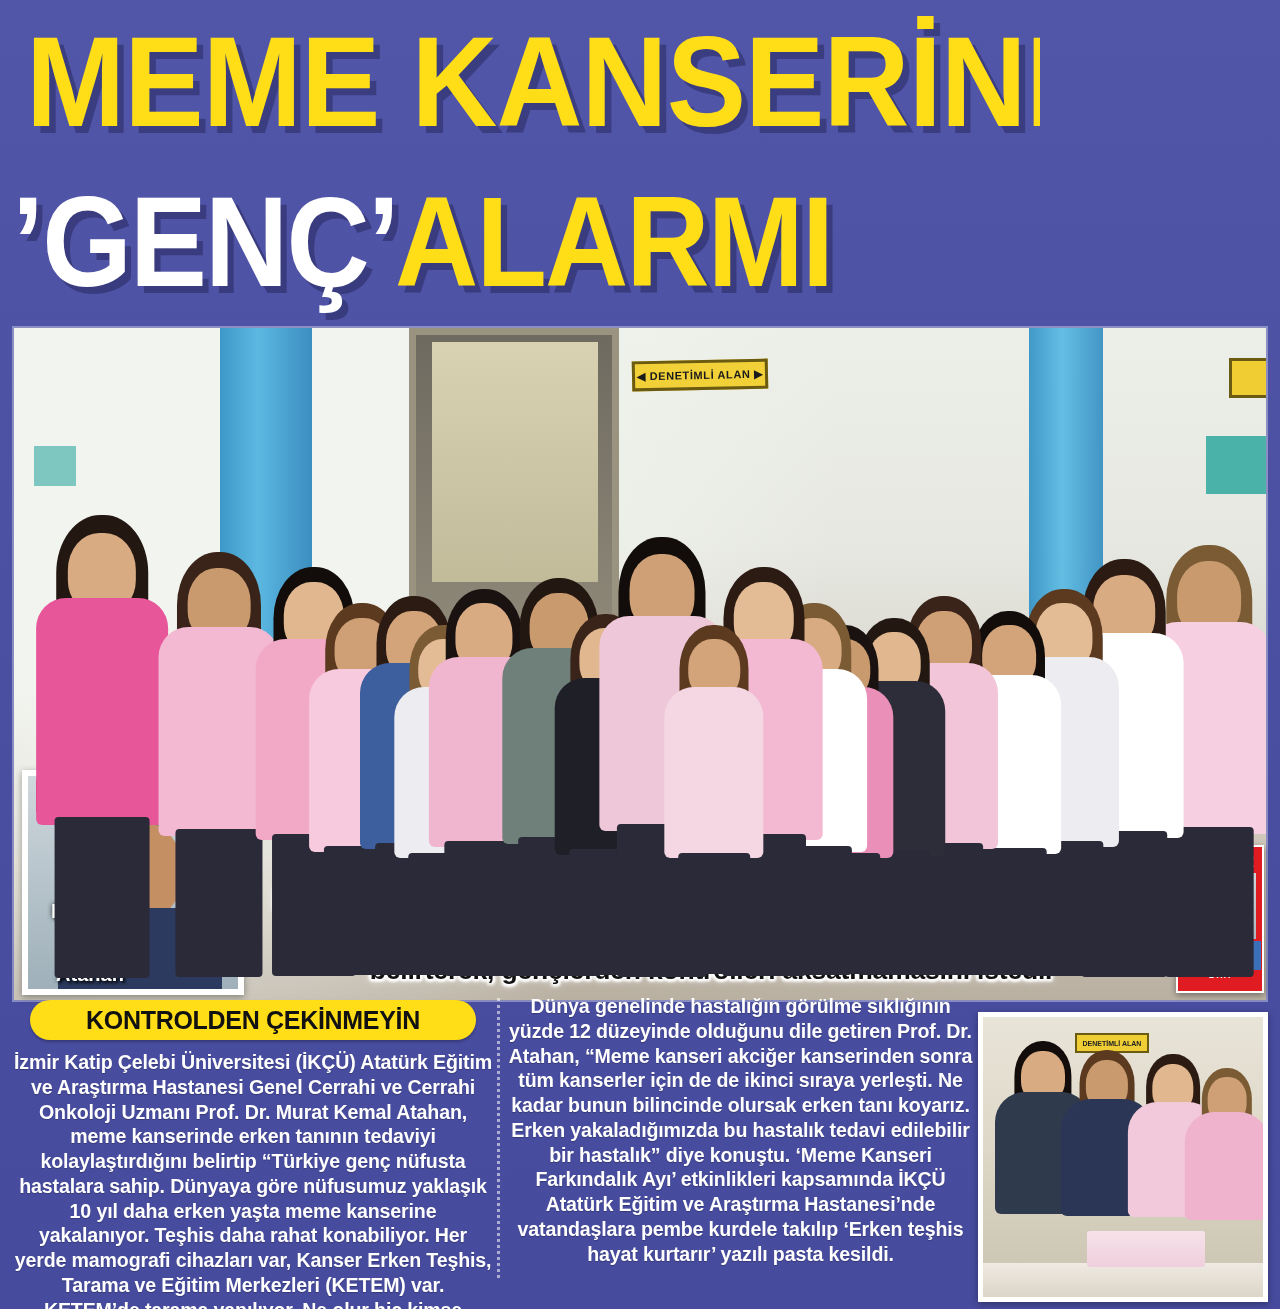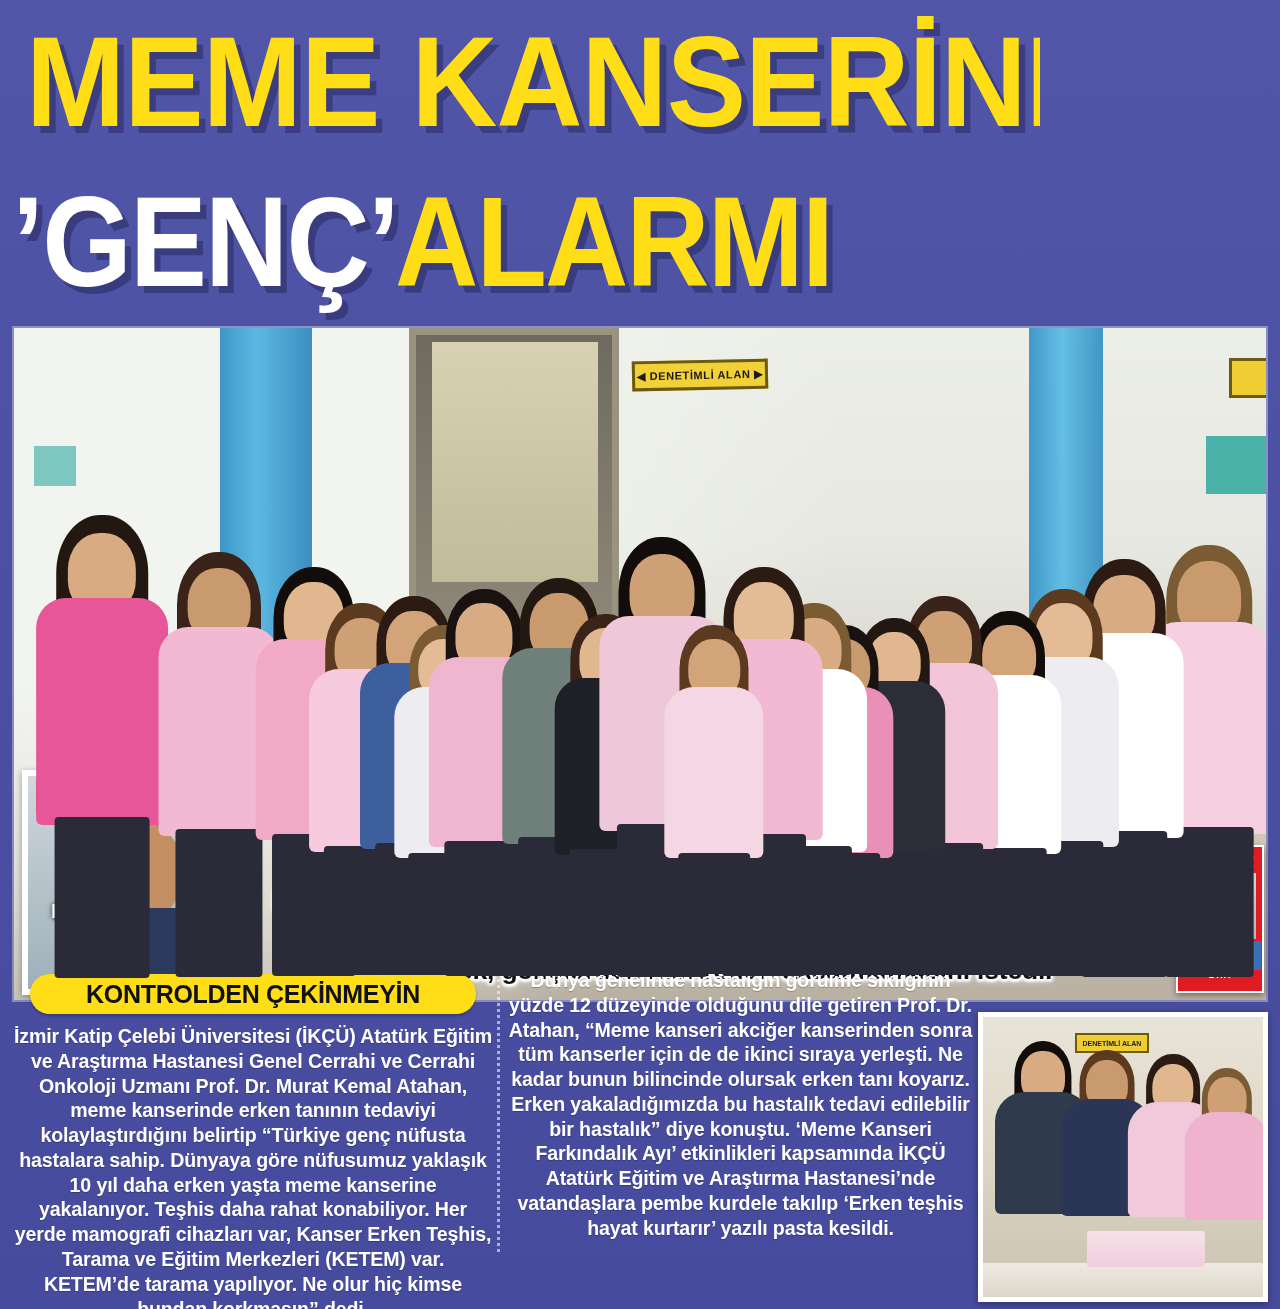--- a/index.html
+++ b/index.html
@@ -210,21 +210,21 @@
   .hb-body{position:absolute;left:8px;top:44px;width:56px;height:26px;background:#1d1d24;border-radius:16px 16px 0 0;}
   .haber-name{
     margin:2px auto 0;width:82px;background:#3b6fb8;color:#ffffff;
     font-weight:bold;font-size:13px;text-align:center;line-height:1.05;padding:2px 0 0;
   }
   .haber-agency{
     color:#ffffff;font-weight:bold;font-size:9px;text-align:center;letter-spacing:1px;
   }
 
   
-  .cols{position:absolute;left:0;top:958px;width:1280px;height:305px;}
+  .cols{position:absolute;left:0;top:984px;width:1280px;height:305px;}
   .col{position:absolute;top:0;}
   .col-a{left:14px;width:478px;}
   .col-b{left:508px;width:465px;}
   .divider{
     position:absolute;left:497px;top:14px;width:0;height:280px;
     border-left:3px dotted rgba(255,255,255,.55);
   }
   .pill{
     margin:16px auto 0;height:40px;border-radius:22px;
     background:#FFDE17;color:#111111;

